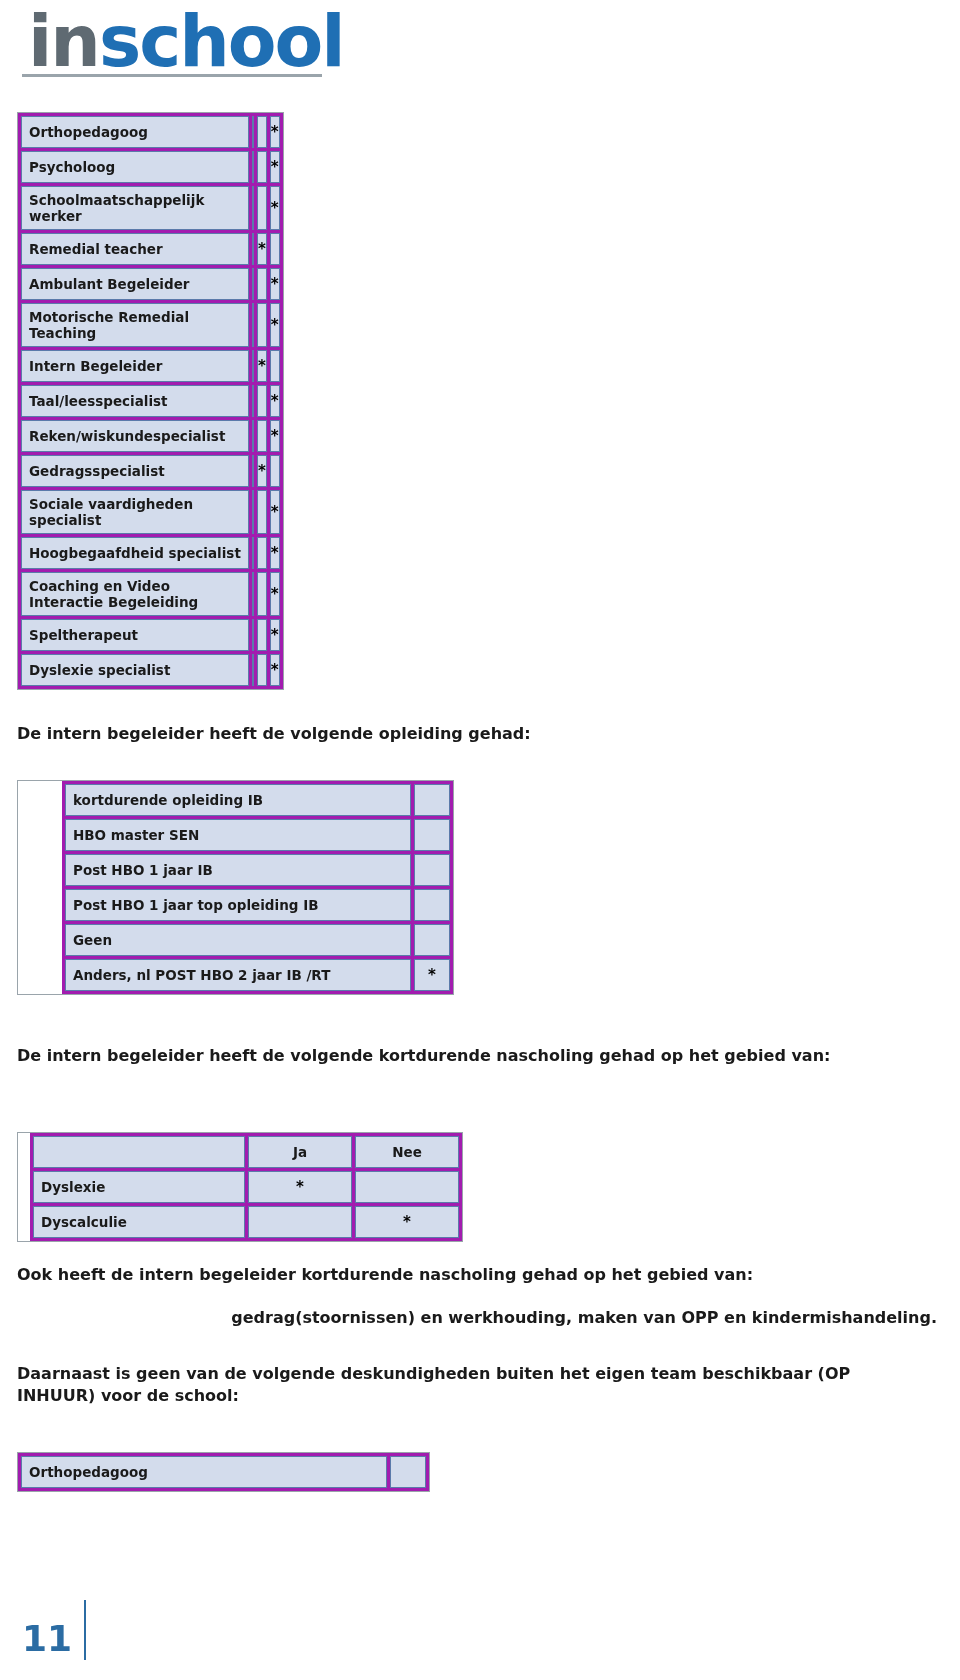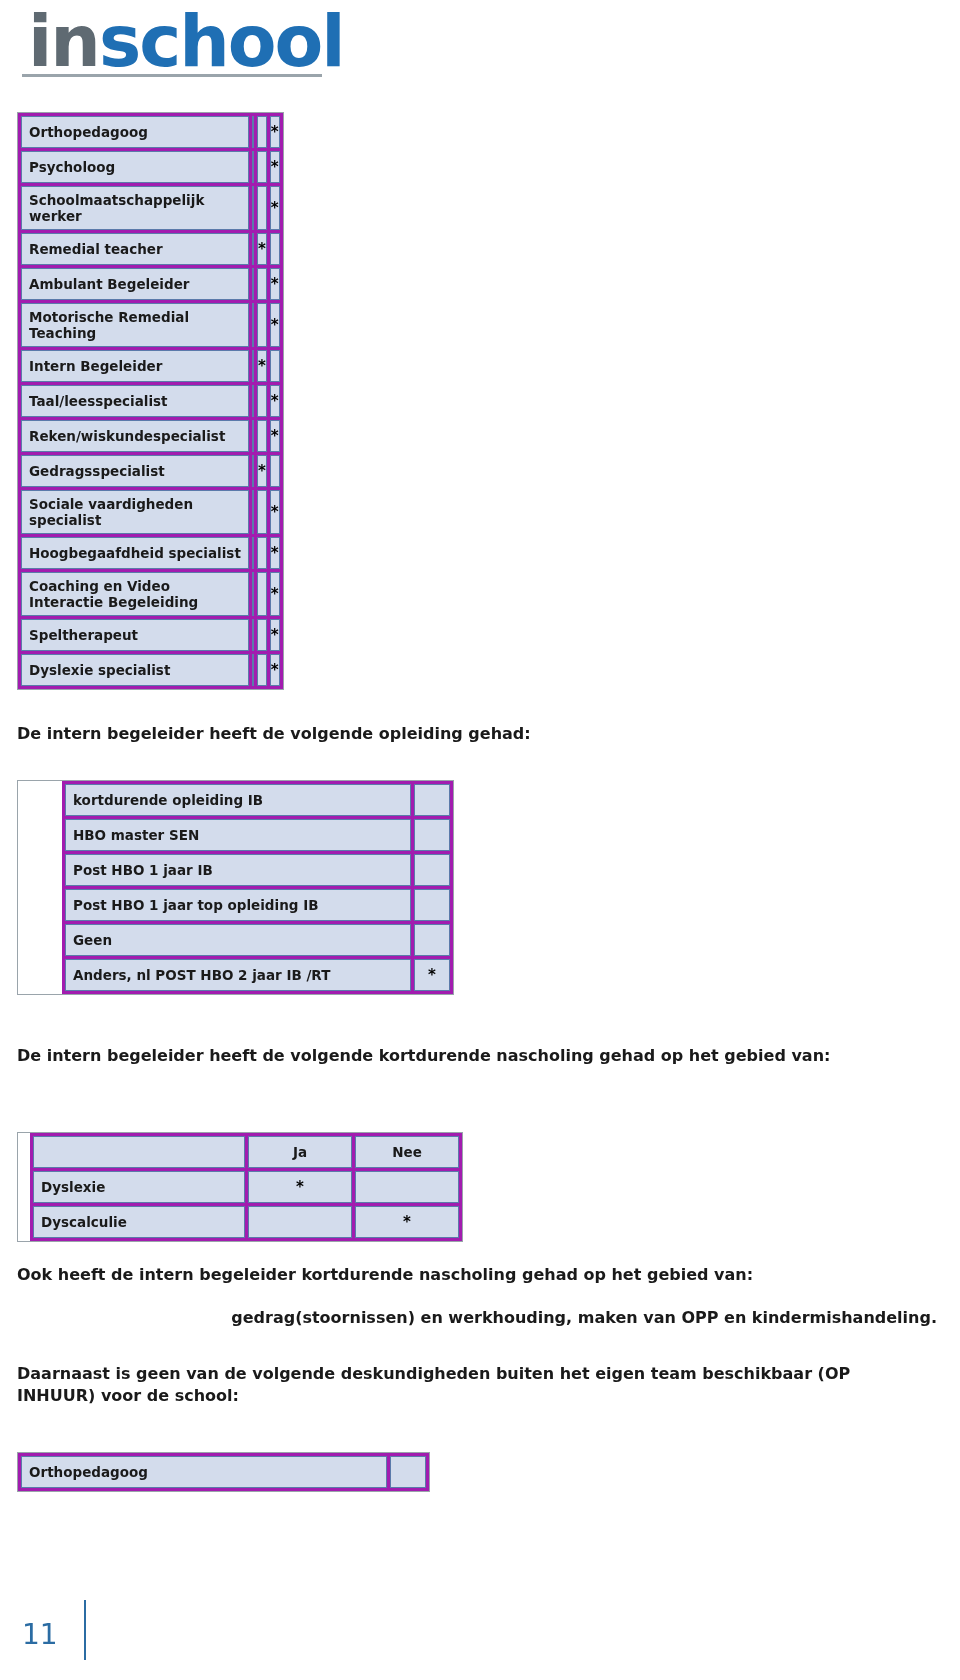--- a/index.html
+++ b/index.html
@@ -136,23 +136,23 @@
     top: 1452px;
   }
   #inhuur-table td.label { width: 350px; }
   #inhuur-table td.c1 { width: 34px; }
 
   
   .footer {
     position: absolute;
     left: 22px;
     top: 1618px;
-    font-size: 28px;
+    font-size: 36px;
     color: #2b6ca3;
-    font-weight: normal;
+    font-weight: bold;
   }
   .footer-rule {
     position: absolute;
     left: 84px;
     top: 1600px;
     width: 2px;
     height: 60px;
     background: #2b6ca3;
   }
 </style>

